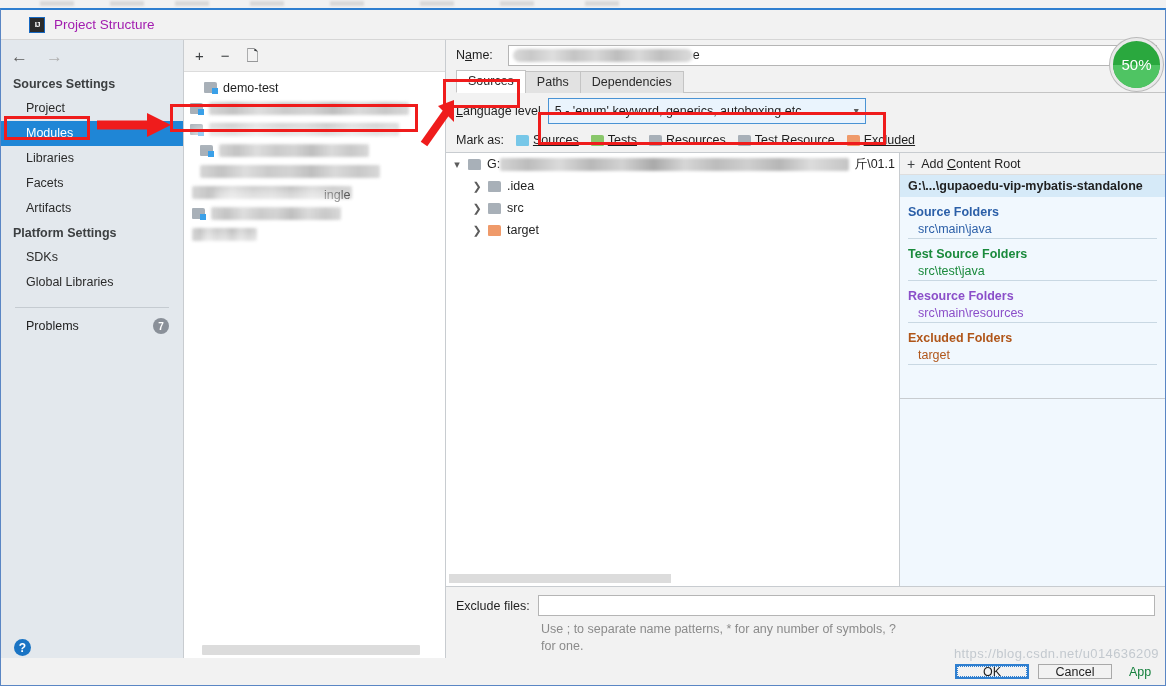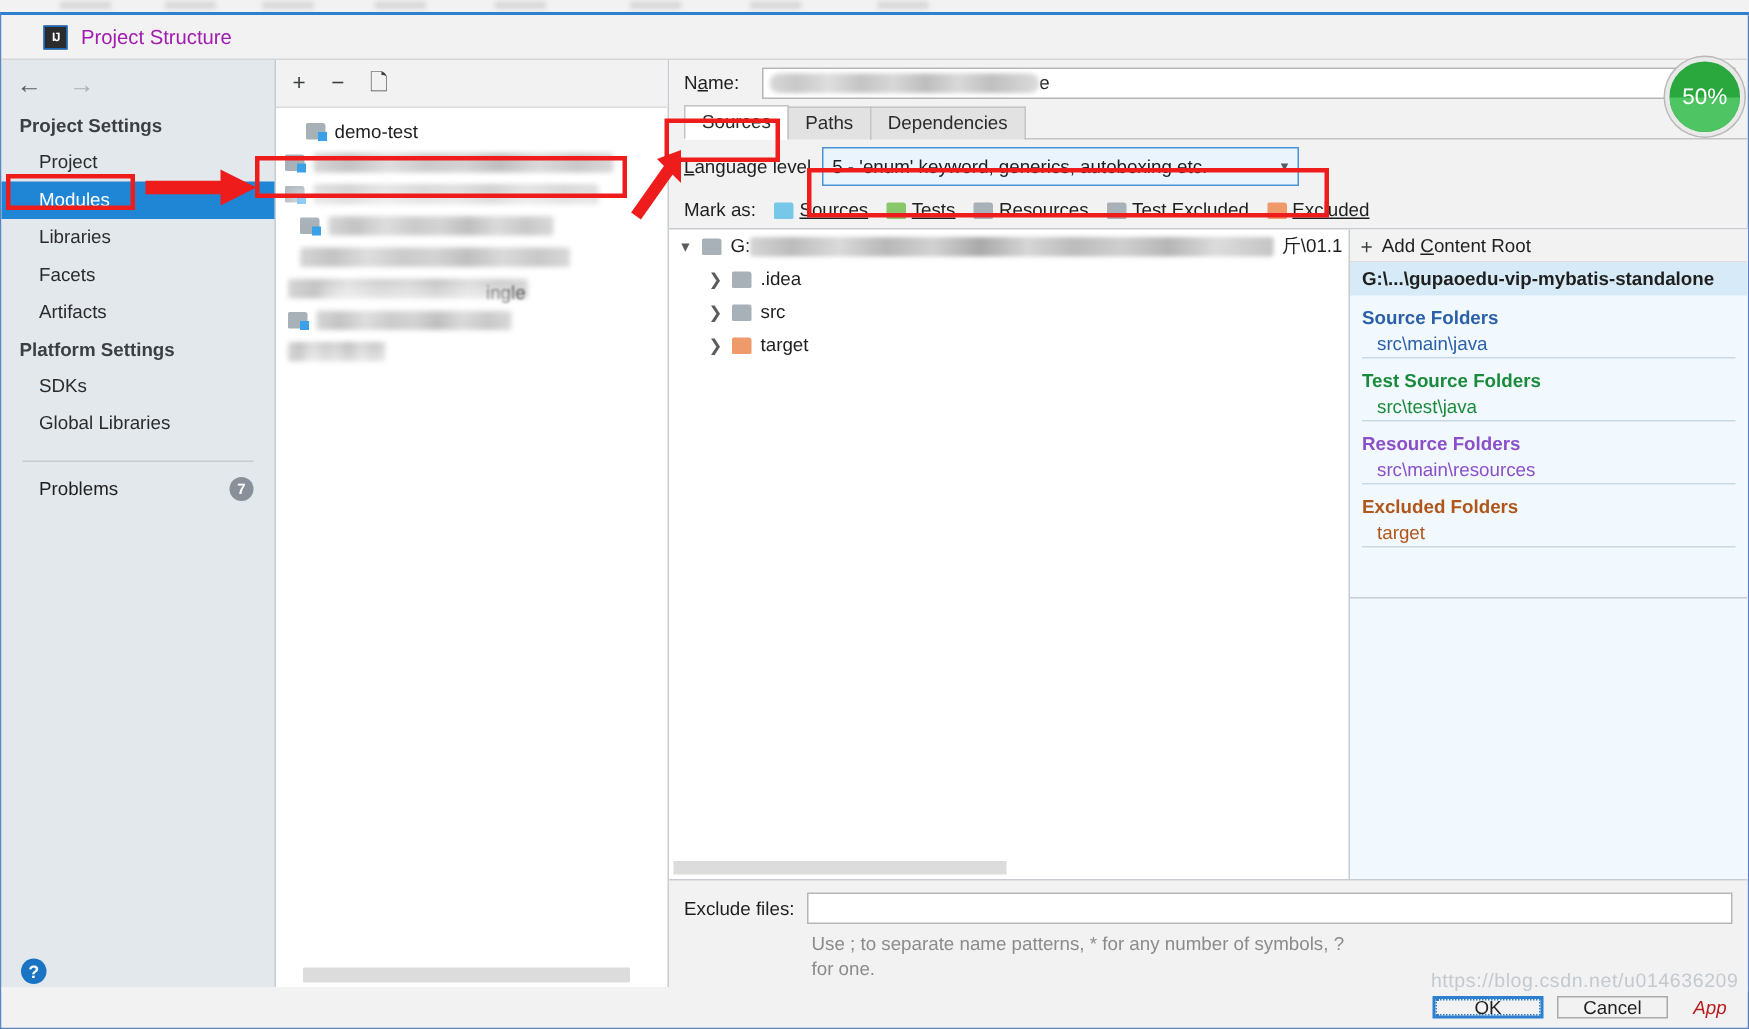--- a/index.html
+++ b/index.html
@@ -218,21 +218,21 @@
   }
   .btn {
     min-width:74px; height:15px; background:#f2f2f2; border:1px solid #a9a9a9;
     font-size:12.5px; display:flex; align-items:center; justify-content:center;
   }
   .btn.default { border:2px solid #2f7fd0; }
   .btn.default .inner {
     border:1px dotted #2f7fd0; padding:0 14px; width:100%; height:100%;
     display:flex; align-items:center; justify-content:center;
   }
-  .btn.disabled { color:#b91c1c; border-color:#c6c6c6;font-style:italic; }
+  .btn.disabled { color:#15803d; border-color:#c6c6c6; }
 
   
   .pct-badge {
     position:absolute; right:2px; top:28px; width:53px; height:53px;
     border-radius:50%; background:#2aa83e;
     border:3px solid #e9e9e9;
     box-shadow:0 0 0 1px #b9b9b9;
     color:#fff; font-size:15px;
     display:flex; align-items:center; justify-content:center;
     overflow:hidden;
@@ -283,21 +283,21 @@
   </div>
 
   <div class="body">
 
     <div class="sidebar">
       <div class="navbar">
         <span class="nav-arrow">←</span>
         <span class="nav-arrow dim">→</span>
       </div>
 
-      <div class="side-group">Project Settings</div>
+      <div class="side-group">Sources Settings</div>
       <div class="side-item">Project</div>
       <div class="side-item selected">Modules</div>
       <div class="side-item">Libraries</div>
       <div class="side-item">Facets</div>
       <div class="side-item">Artifacts</div>
 
       <div class="side-group">Platform Settings</div>
       <div class="side-item">SDKs</div>
       <div class="side-item">Global Libraries</div>
 
@@ -393,21 +393,21 @@
         <span class="mark-item">
           <span class="fi test"></span>
           <span class="u">Tests</span>
         </span>
         <span class="mark-item">
           <span class="fi res"></span>
           <span>Resources</span>
         </span>
         <span class="mark-item">
           <span class="fi tres"></span>
-          <span>Test Excluded</span>
+          <span>Test Resource</span>
         </span>
         <span class="mark-item">
           <span class="fi exc"></span>
           <span class="u">Excluded</span>
         </span>
       </div>
 
       <div class="treewrap">
         <div class="tree">
           <div class="trow">

